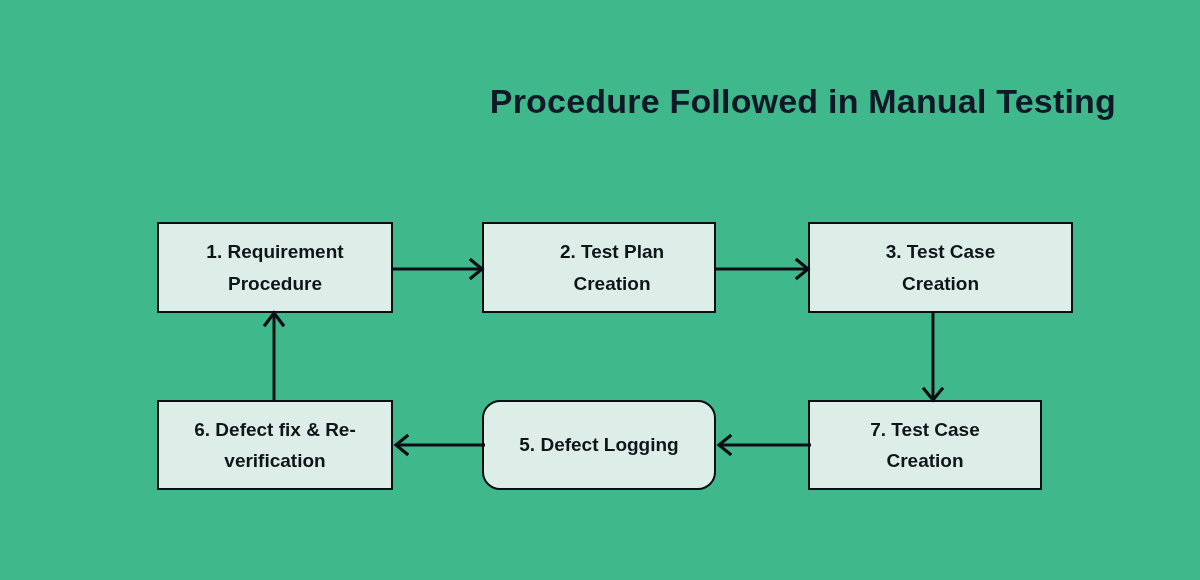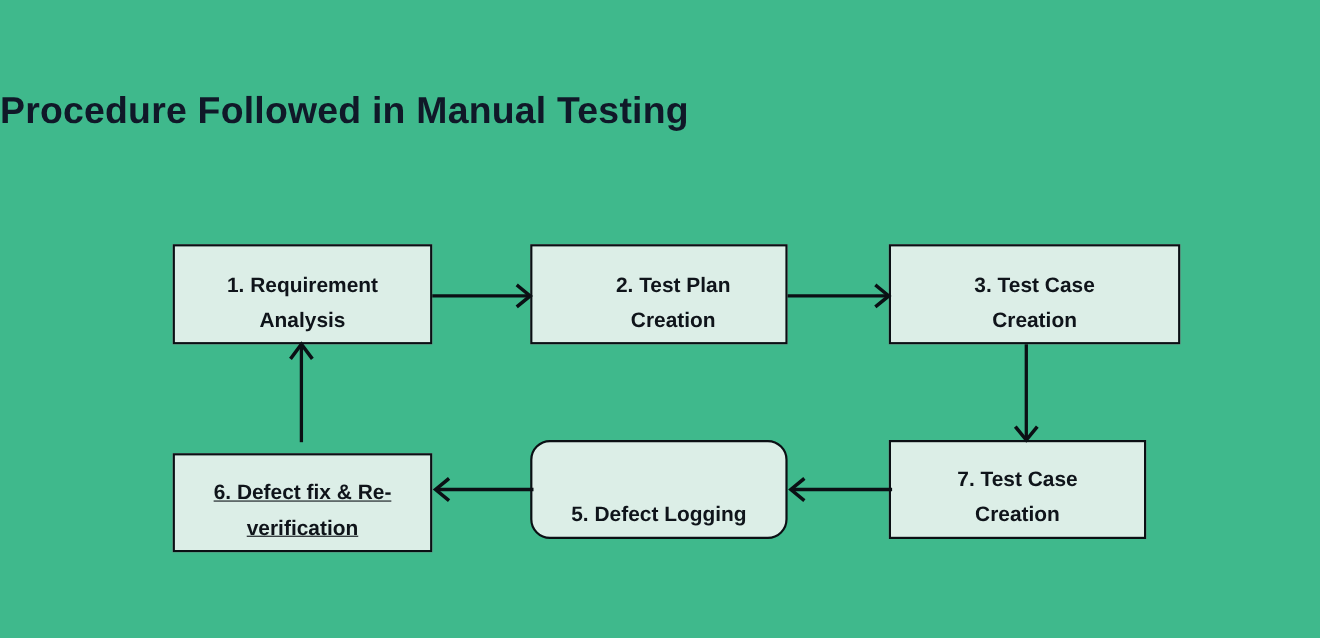--- a/index.html
+++ b/index.html
@@ -16,52 +16,52 @@
     position: relative;
     width: 1200px;
     height: 580px;
     background: #3fb98c;
   }
   #title {
     position: absolute;
     left: 0;
     top: 82px;
     width: 1116px;
-    text-align: left;
+    text-align: right;
     font-size: 34px;
     font-weight: bold;
     color: #101828;
     letter-spacing: 0.2px;
     white-space: nowrap;
   }
   .node {
     position: absolute;
     box-sizing: border-box;
     background: #dceee7;
     border: 2px solid #0b0f14;
     display: flex;
-    align-items: flex-end;
+    align-items: center;
     justify-content: center;
     text-align: center;
     color: #0f141a;
     font-size: 19px;
     font-weight: bold;
     line-height: 1.65;
     padding: 4px 12px;
   }
   .node-label {
     display: block;
     width: 100%;
   }
   
   #node-1 { left: 157px; top: 222px; width: 236px; height: 91px; }
   #node-2 { left: 482px; top: 222px; width: 234px; height: 91px; padding-left: 38px; }
   #node-3 { left: 808px; top: 222px; width: 265px; height: 91px; }
   
-  #node-6 { left: 157px; top: 412px; width: 236px; height: 90px; text-decoration: underline; }
+  #node-6 { left: 157px; top: 400px; width: 236px; height: 90px; }
   #node-5 { left: 482px; top: 400px; width: 234px; height: 90px; border-radius: 18px; }
   #node-4 { left: 808px; top: 400px; width: 234px; height: 90px; }
 
   .edge {
     position: absolute;
     overflow: visible;
   }
   .edge line, .edge polyline {
     stroke: #0b0f14;
     stroke-width: 3;
@@ -82,21 +82,21 @@
 </head>
 <body>
 
 <div id="canvas">
 
   <div id="title">Procedure Followed in Manual Testing</div>
 
   <div class="node" id="node-1">
     <span class="node-label">
       <span>1. Requirement</span><br>
-      <span>Analysis</span>
+      <span>Procedure</span>
     </span>
   </div>
 
   <div class="node" id="node-2">
     <span class="node-label">
       <span>2. Test Plan</span><br>
       <span>Creation</span>
     </span>
   </div>
 

